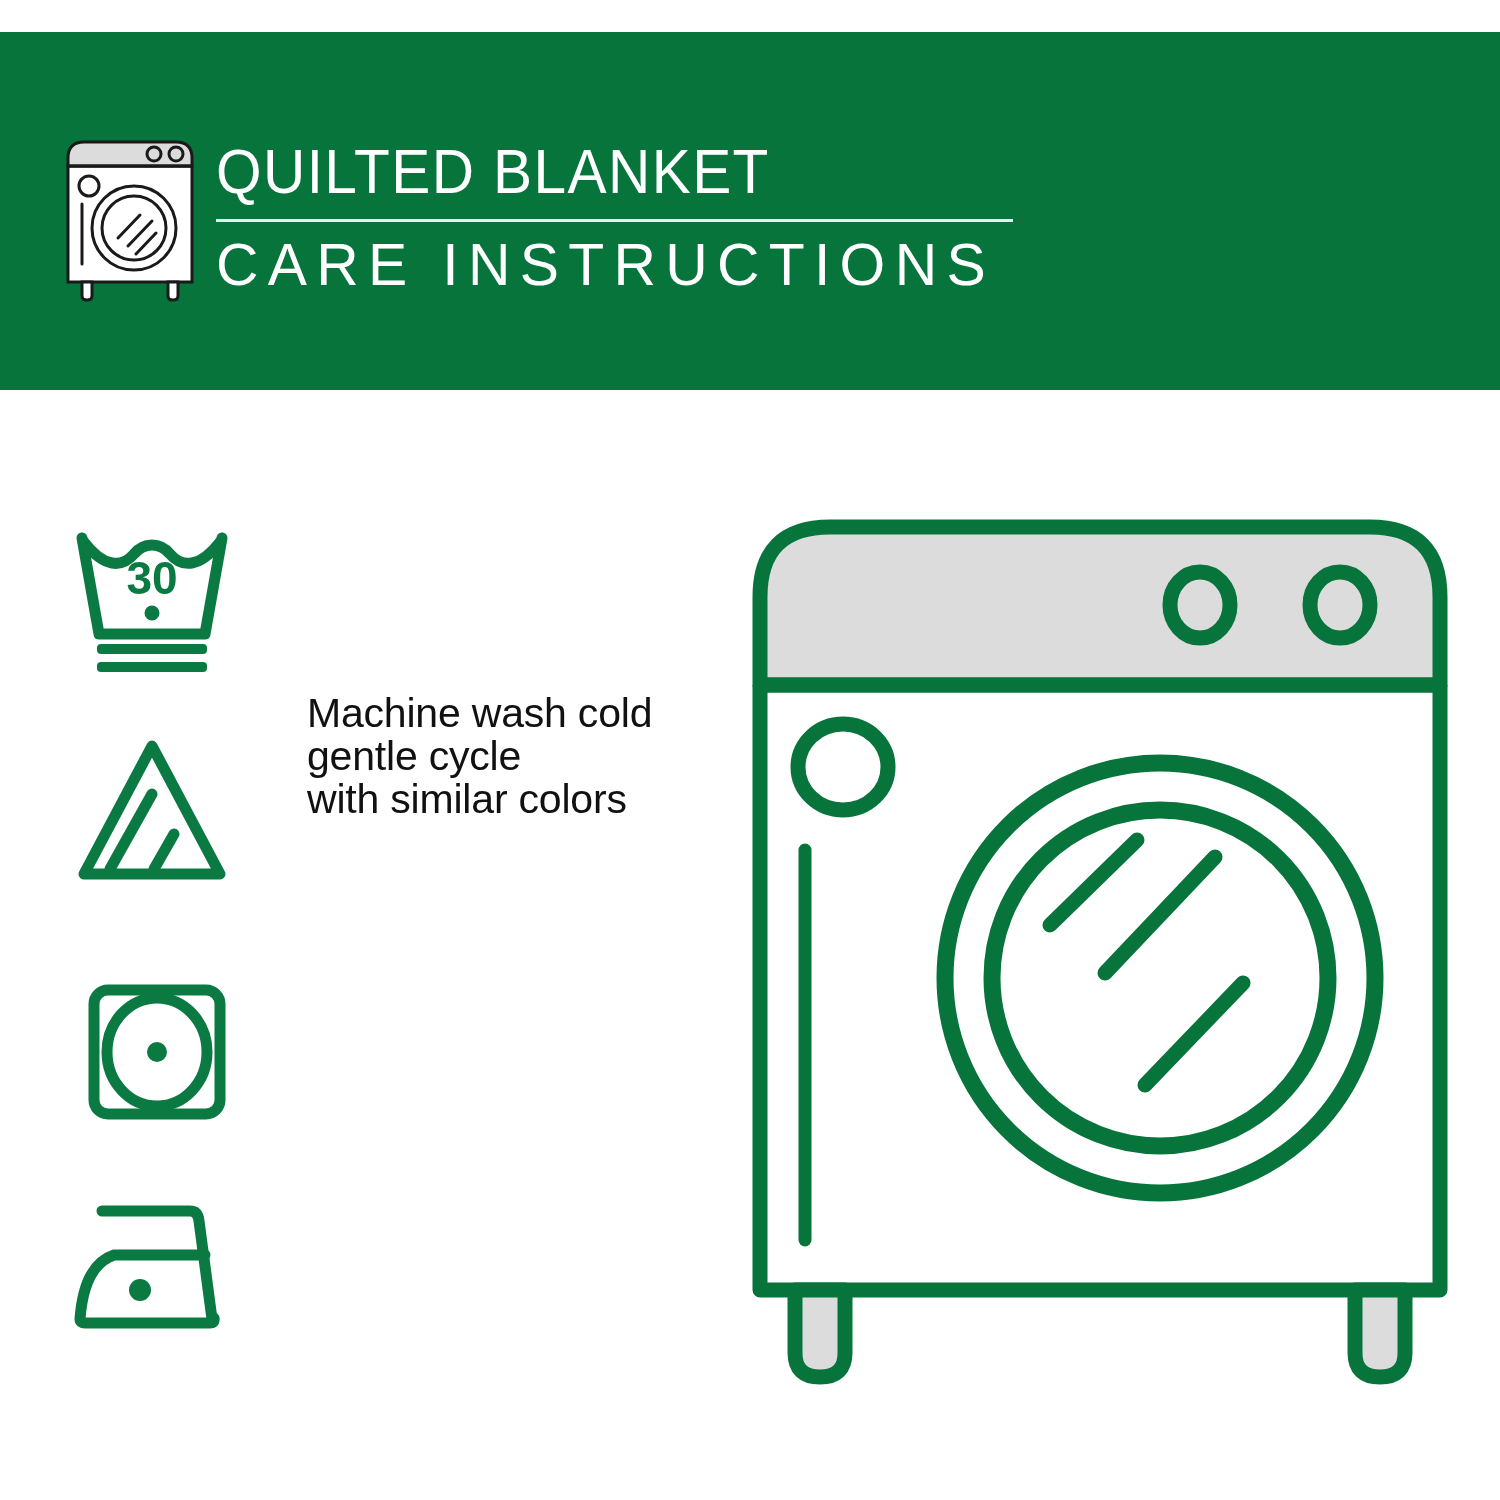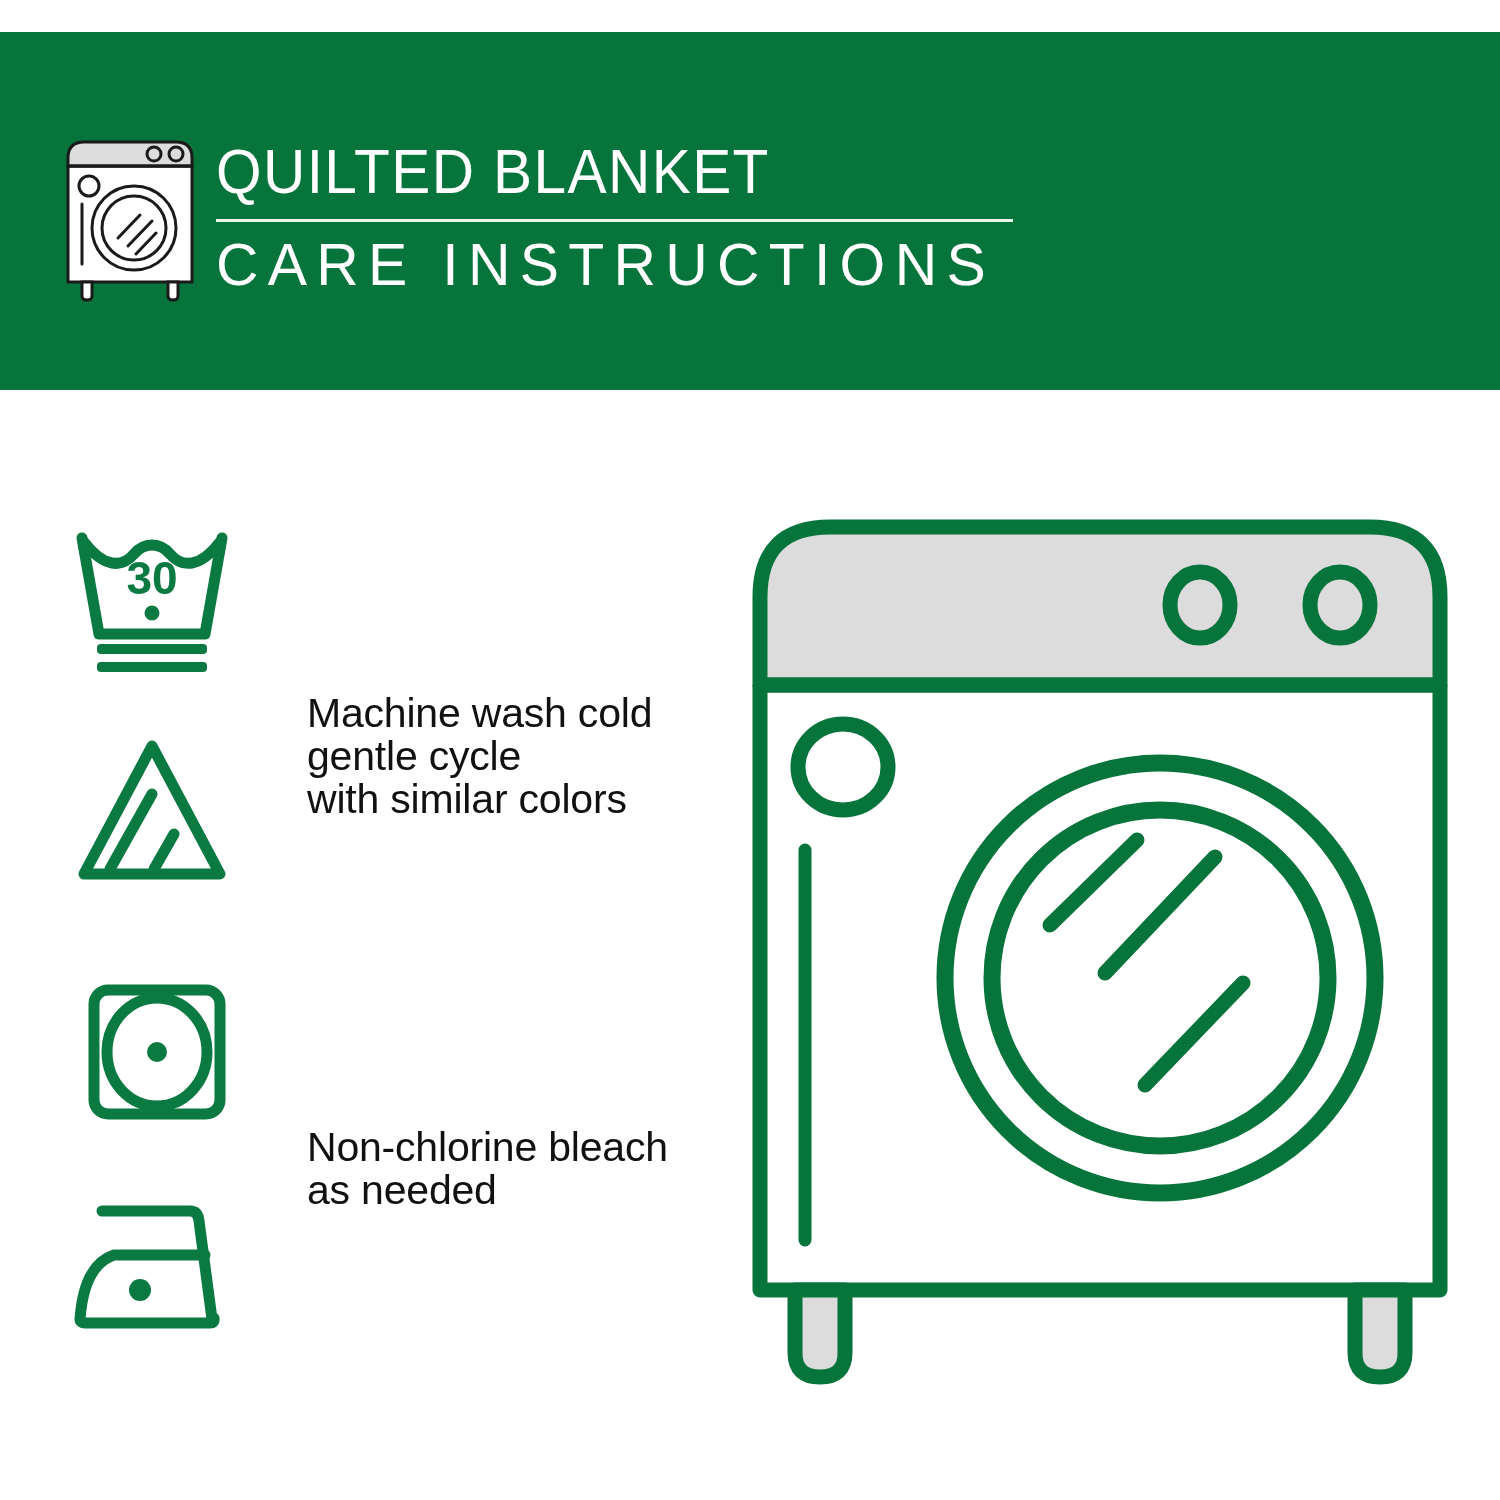--- a/index.html
+++ b/index.html
@@ -177,24 +177,20 @@
     </div>
 
     <div class="instr-row" id="row-bleach">
       <div class="instr-icon">
         <svg viewBox="0 0 160 148" width="160" height="148" xmlns="http://www.w3.org/2000/svg">
           <path d="M80 10 L148 138 L12 138 Z" fill="none" stroke="#0A7A42" stroke-width="11" stroke-linejoin="round"></path>
           <line x1="80" y1="58" x2="38" y2="133" stroke="#0A7A42" stroke-width="11" stroke-linecap="round"></line>
           <line x1="102" y1="98" x2="82" y2="133" stroke="#0A7A42" stroke-width="11" stroke-linecap="round"></line>
         </svg>
       </div>
-      <div class="instr-text">
-        <div>Non-chlorine bleach</div>
-        <div>as needed</div>
-      </div>
     </div>
 
     <div class="instr-row" id="row-dry">
       <div class="instr-icon">
         <svg viewBox="0 0 160 148" width="160" height="148" xmlns="http://www.w3.org/2000/svg">
           <rect x="22" y="12" width="126" height="124" rx="14" fill="none" stroke="#0A7A42" stroke-width="11"></rect>
           <ellipse cx="85" cy="74" rx="50" ry="54" fill="none" stroke="#0A7A42" stroke-width="11"></ellipse>
           <circle cx="85" cy="74" r="10" fill="#0A7A42"></circle>
         </svg>
       </div>

